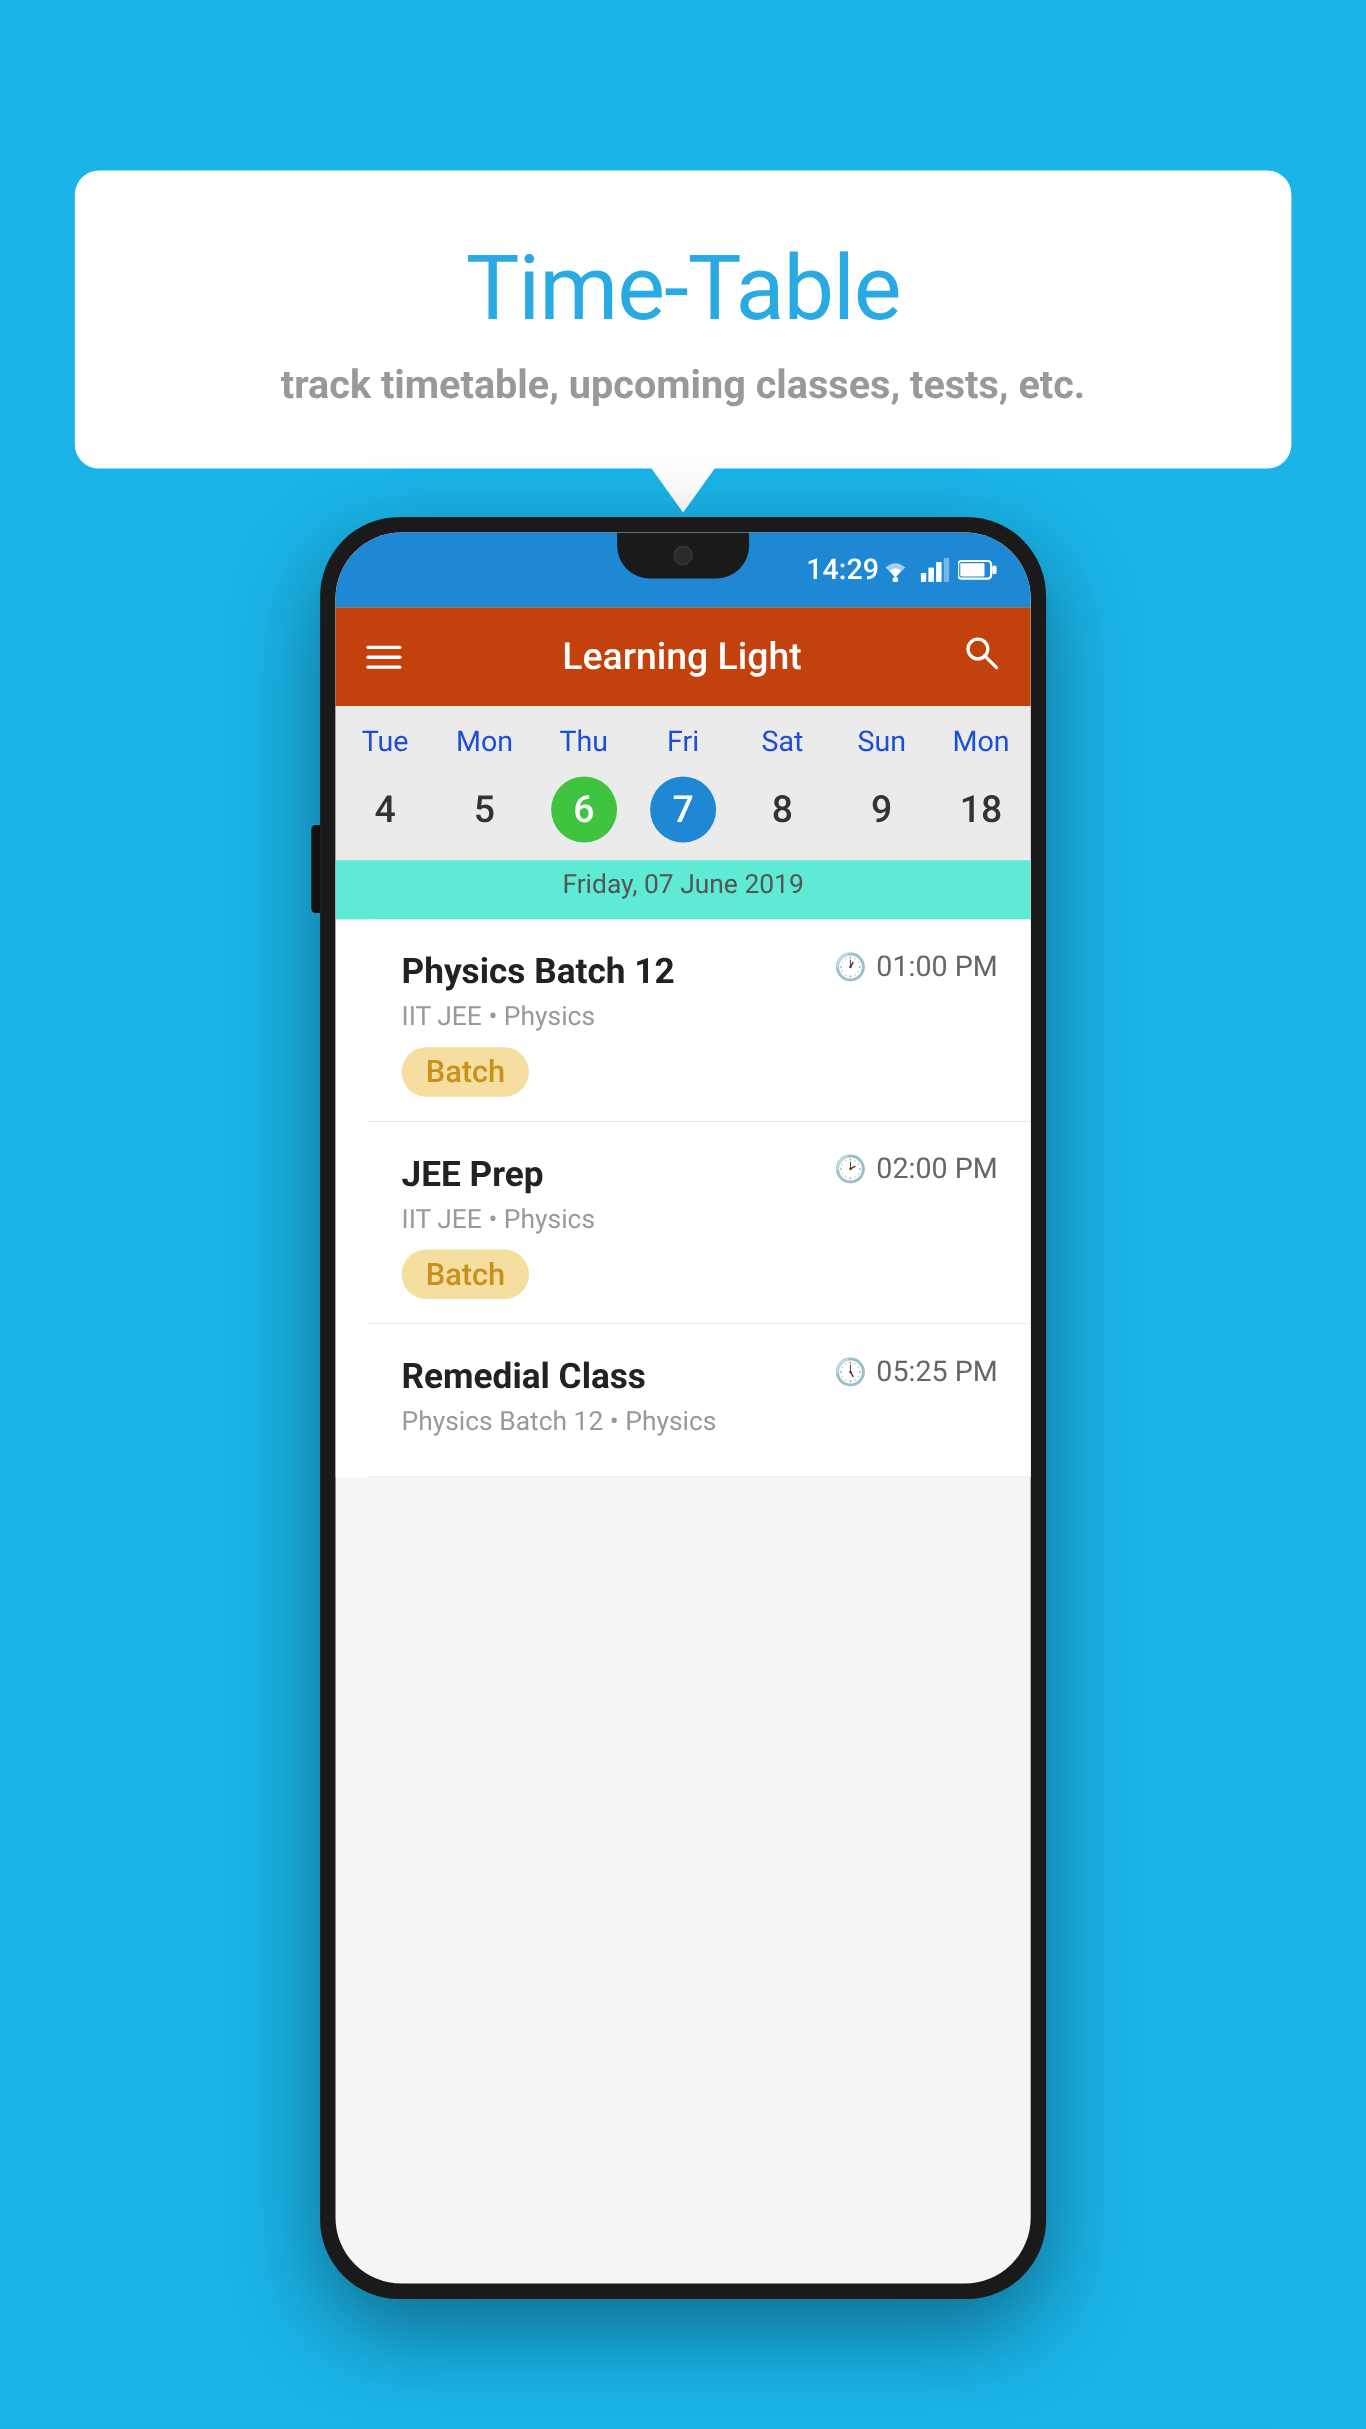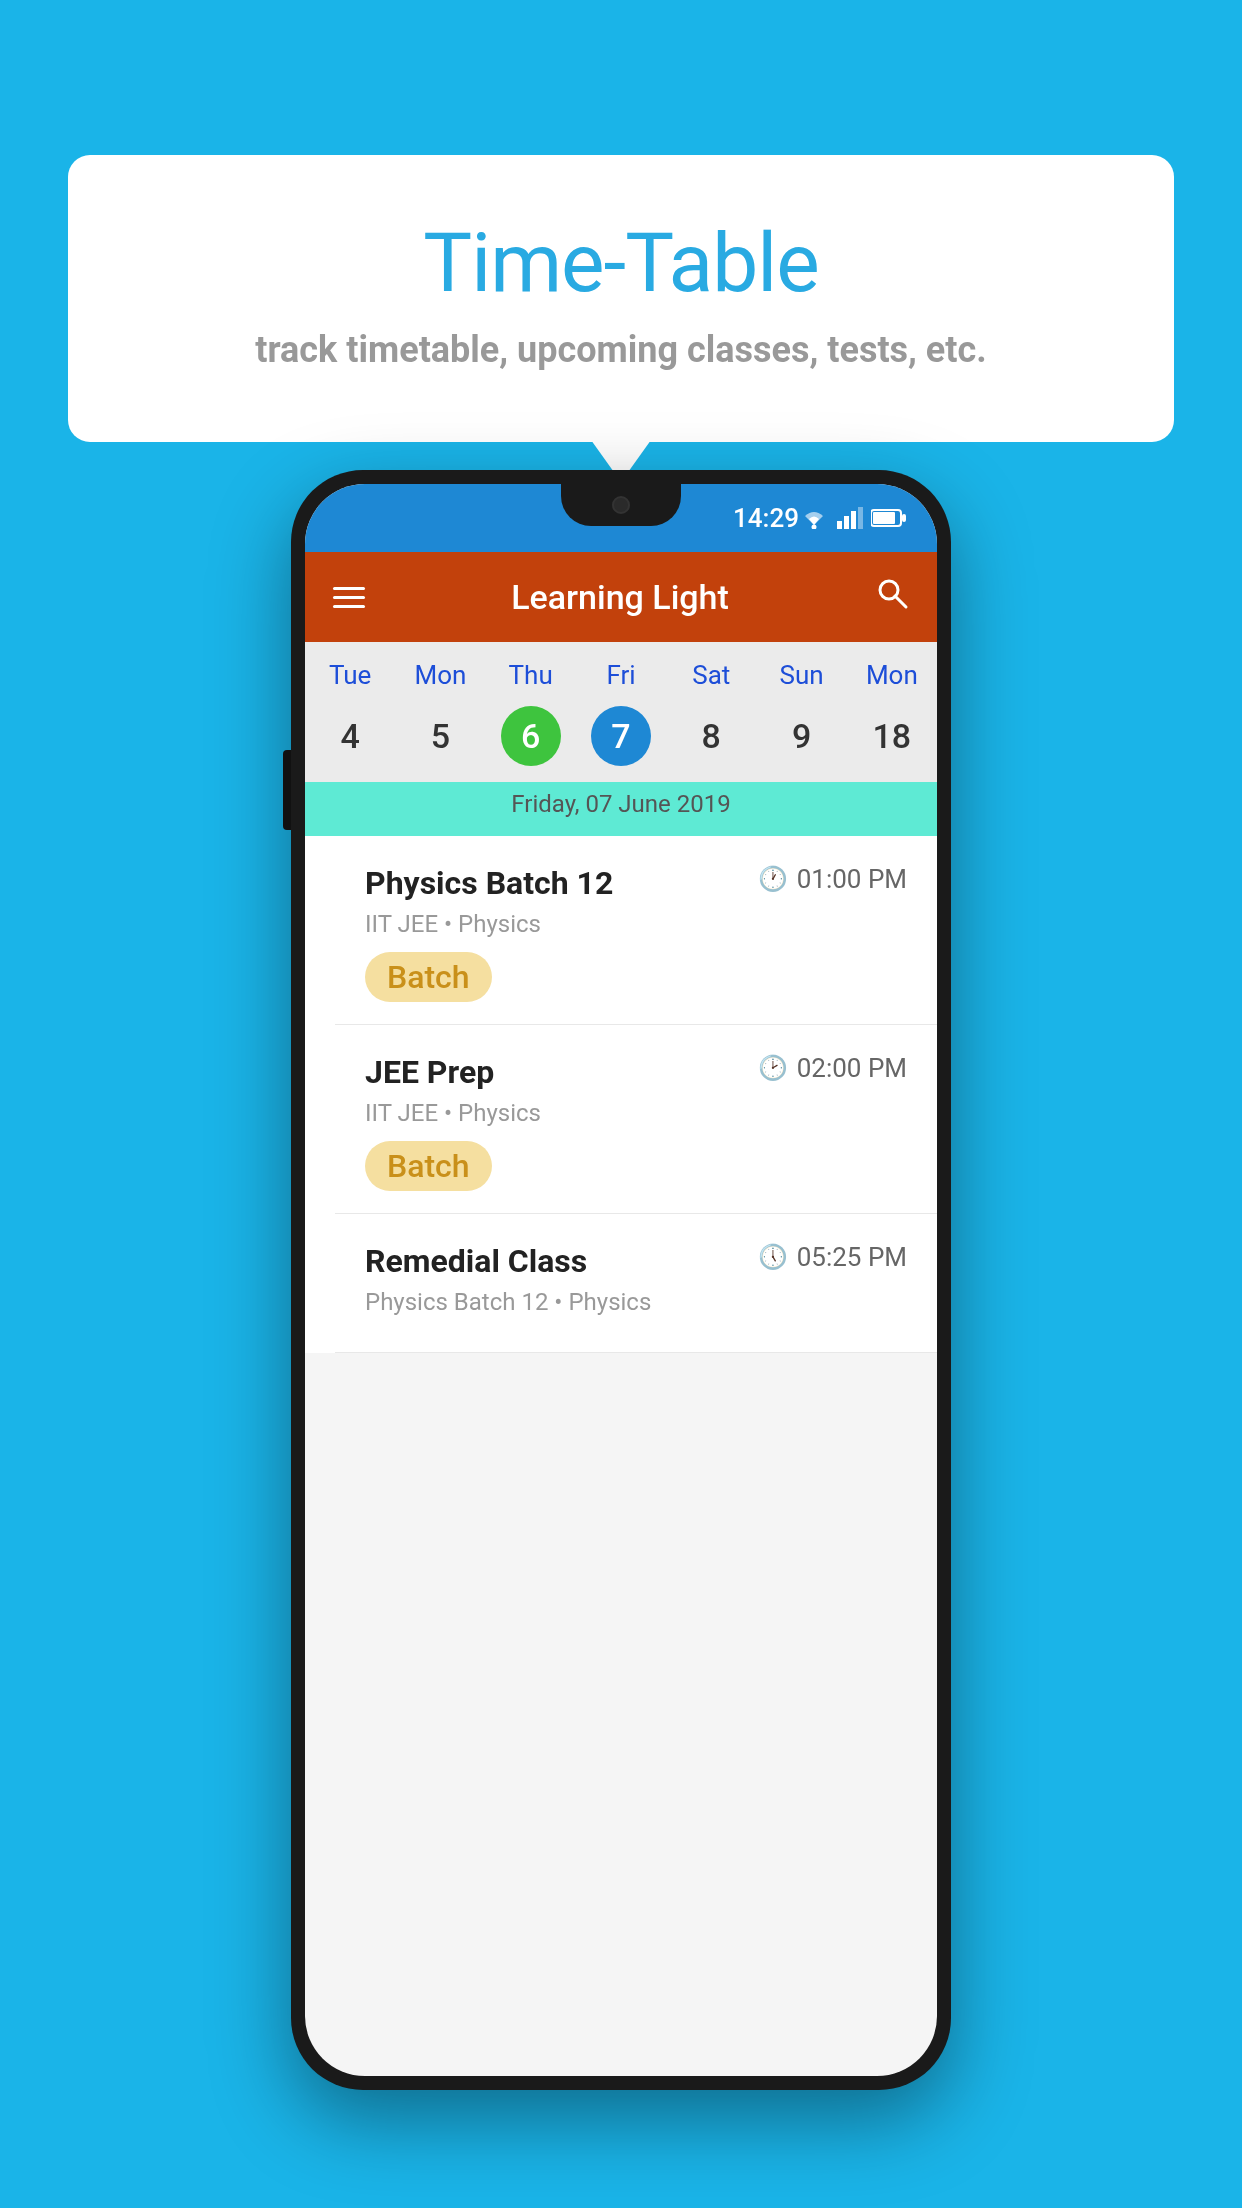--- a/index.html
+++ b/index.html
@@ -17,21 +17,21 @@
     .speech-bubble-container {
       position: absolute;
       top: 155px;
       left: 68px;
       right: 68px;
     }
 
     .speech-bubble {
       background: white;
       border-radius: 22px;
-      padding: 60px 40px 71px;
+      padding: 60px 40px 55px;
       text-align: center;
       position: relative;
     }
 
     .speech-bubble::after {
       content: '';
       position: absolute;
       bottom: -40px;
       left: 50%;
       transform: translateX(-50%);
@@ -290,21 +290,21 @@
       color: #999;
       margin-bottom: 14px;
     }
 
     .batch-badge {
       display: inline-block;
       background: #f5dfa0;
       color: #c9901a;
       border-radius: 30px;
       padding: 6px 22px;
-      font-size: 32px;
+      font-size: 28px;
       font-weight: 500;
     }
   </style>
 </head>
 <body>
 
 <div class="speech-bubble-container">
   <div class="speech-bubble">
     <div class="bubble-title">Time-Table</div>
     <div class="bubble-subtitle">track timetable, upcoming classes, tests, etc.</div>

